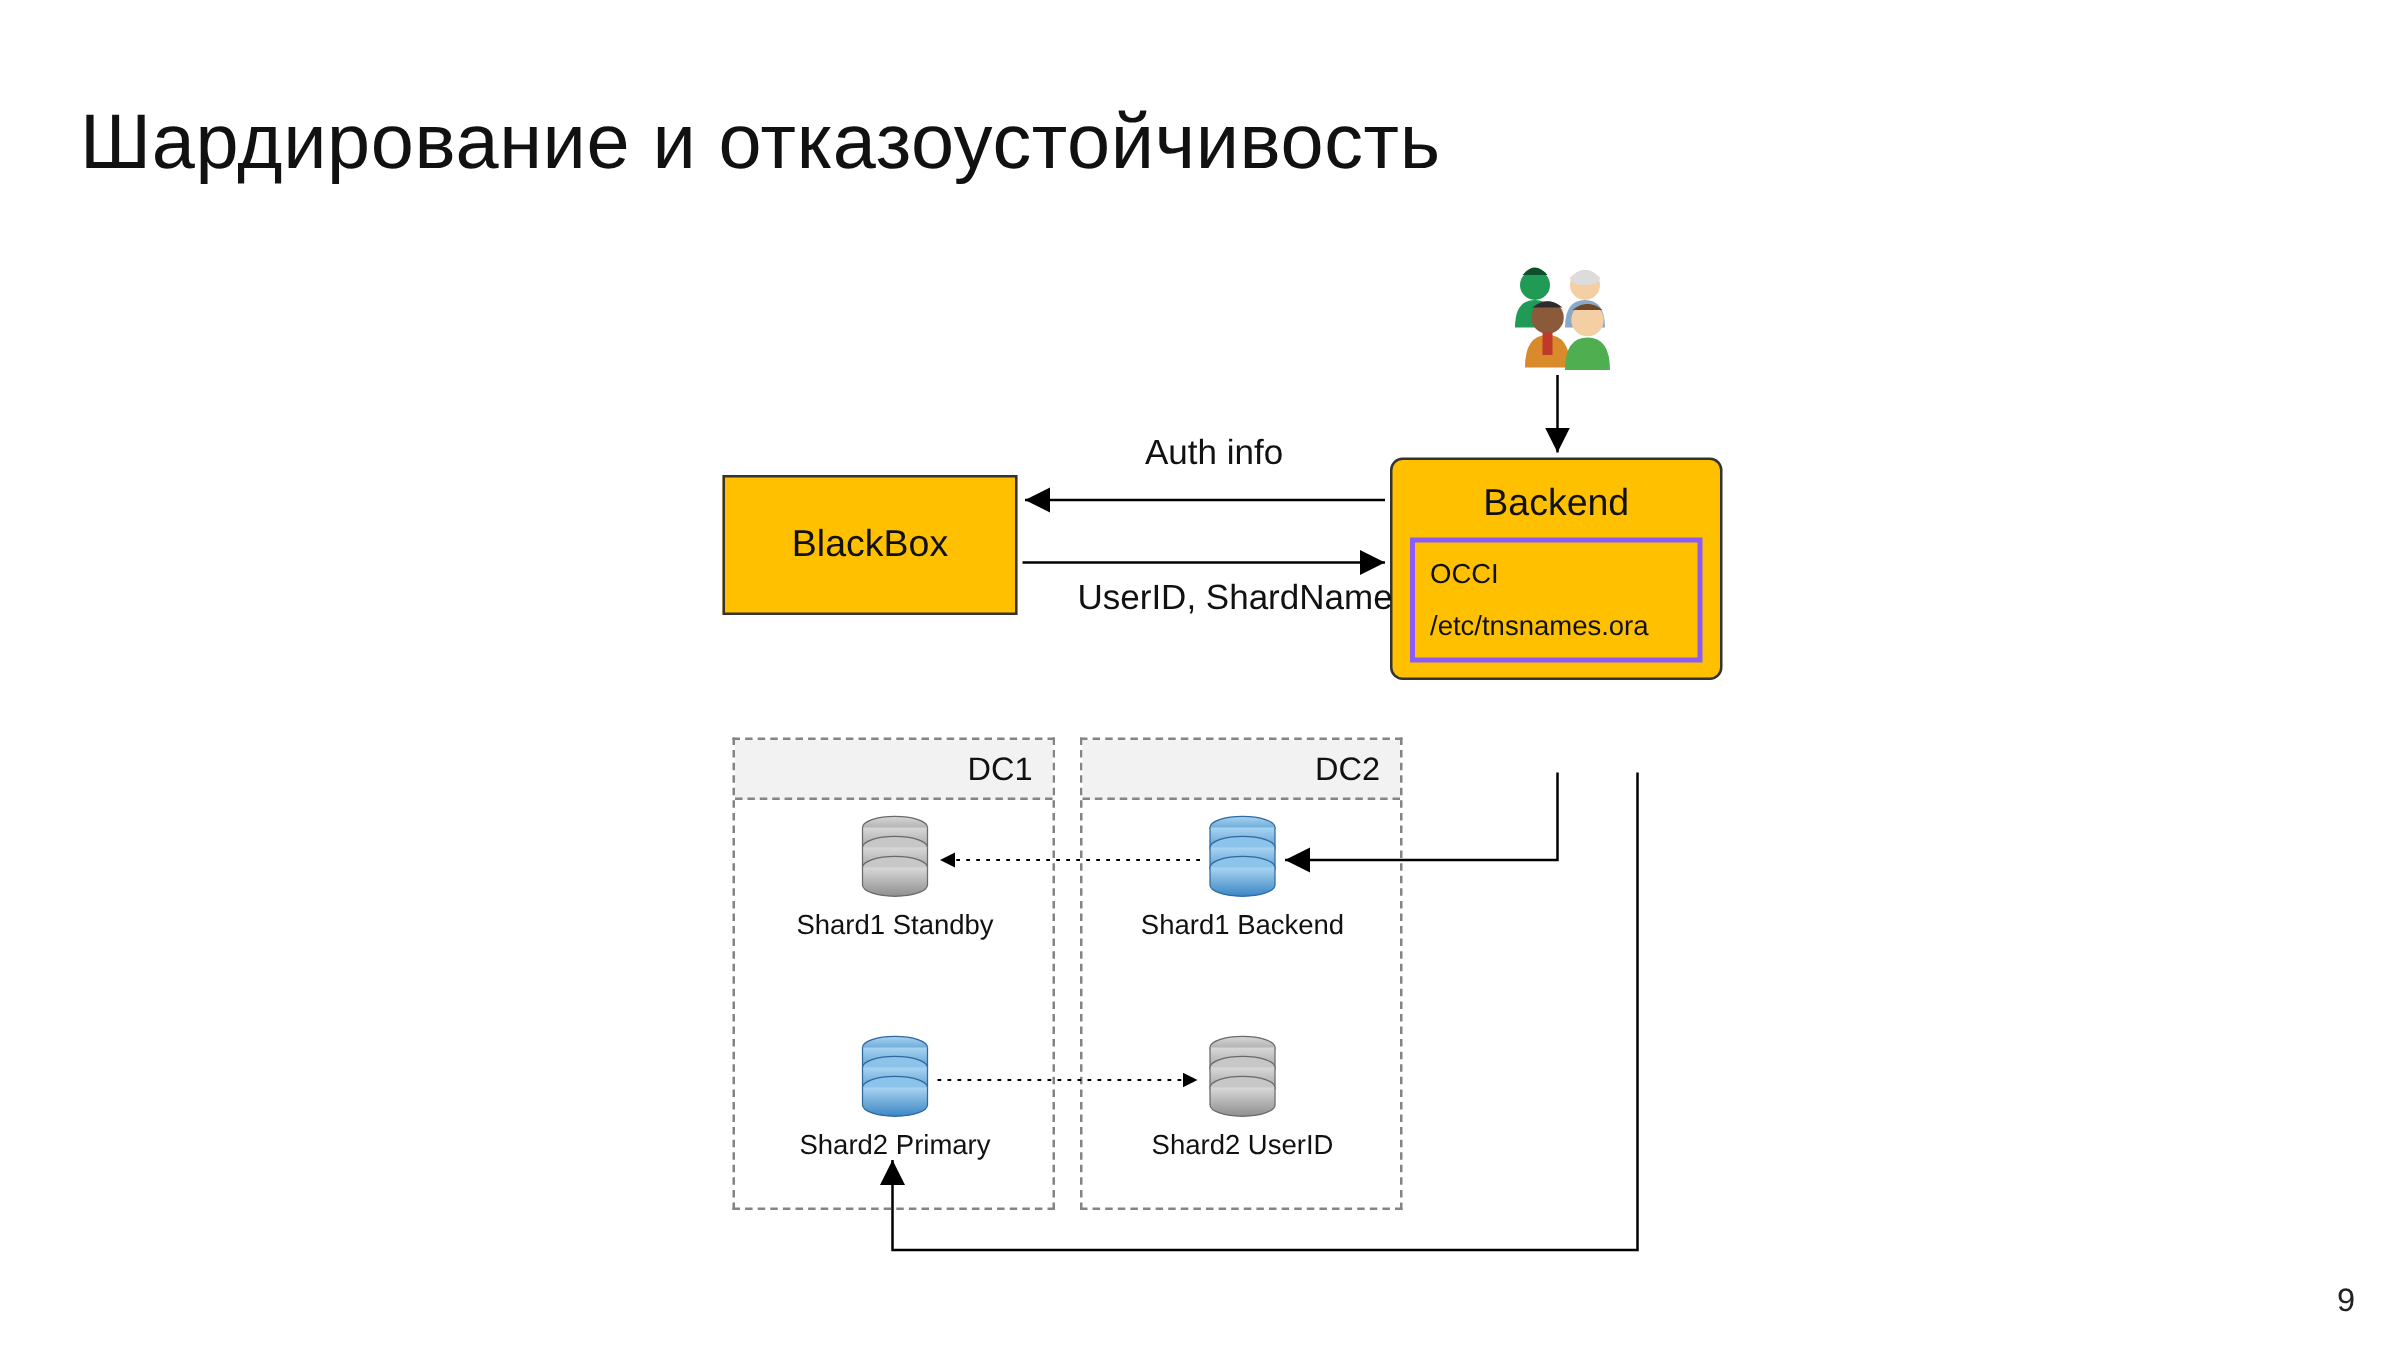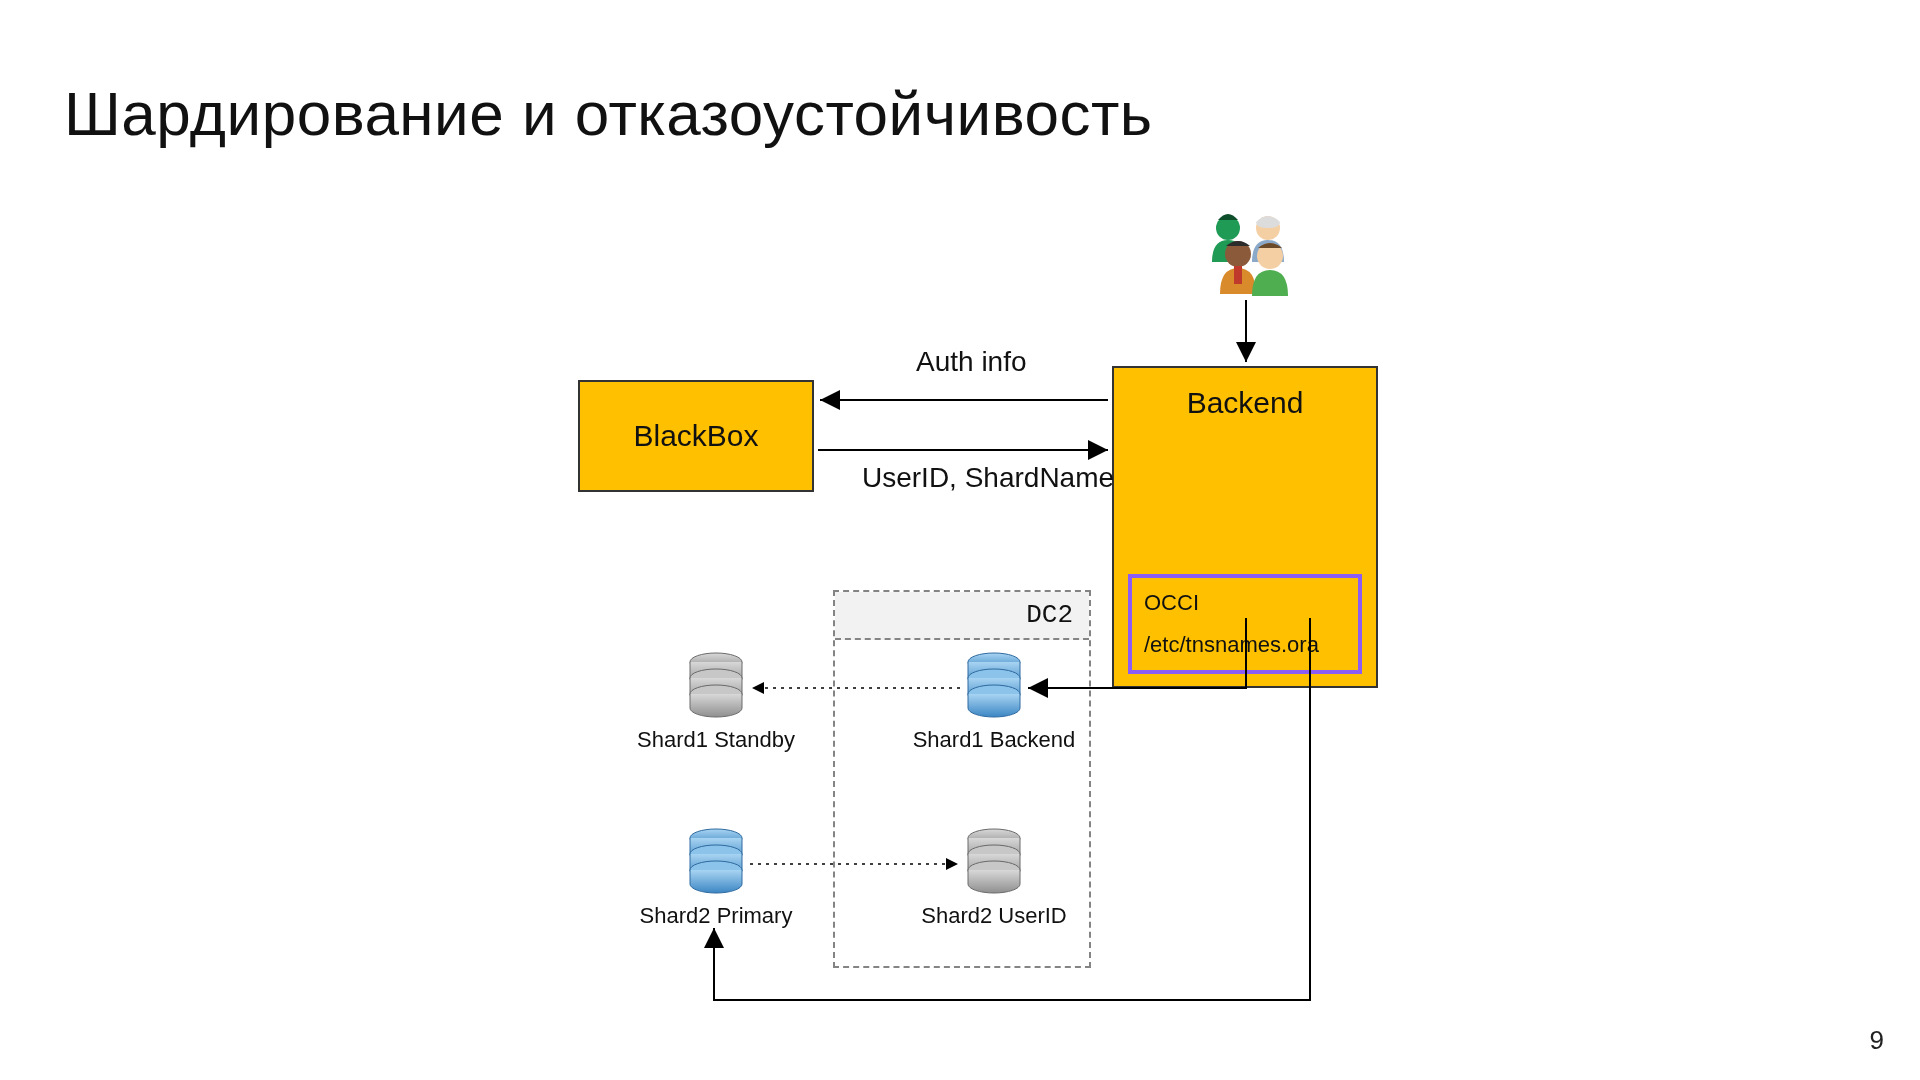--- a/index.html
+++ b/index.html
@@ -55,22 +55,23 @@
     height: 112px;
     display: flex;
     align-items: center;
     justify-content: center;
     font-size: 30px;
   }
   .backend {
     left: 1112px;
     top: 366px;
     width: 266px;
-    height: 322px;
+    height: 178px;
     font-size: 30px;
+    border-radius: 10px;
   }
   .backend-title {
     position: absolute;
     top: 18px;
     left: 0; right: 0;
     text-align: center;
   }
   .occi {
     position: absolute;
     left: 14px;
@@ -100,25 +101,24 @@
     justify-content: flex-end;
     padding-right: 16px;
   }
   .dc1 {
     left: 586px;
     top: 590px;
     width: 258px;
     height: 378px;
   }
   .dc2 {
-    left: 833px;
+    left: 864px;
     top: 590px;
     width: 258px;
     height: 378px;
-    font-family: Liberation Mono, monospace;
   }
 
   .db {
     position: absolute;
     text-align: center;
     width: 200px;
     font-size: 22px;
   }
   .db-label {
     margin-top: 9px;
@@ -188,20 +188,23 @@
     </div>
 
     <div class="box yellow-box backend">
       <div class="backend-title">Backend</div>
       <div class="occi">
         <div class="occi-row" style="top:12px">OCCI</div>
         <div class="occi-row" style="bottom:12px">/etc/tnsnames.ora</div>
       </div>
     </div>
 
+    <div class="box dashed-panel dc1">
+      <div class="dc-header">DC1</div>
+    </div>
 
     <div class="box dashed-panel dc2">
       <div class="dc-header">DC2</div>
     </div>
 
     <div class="db" style="left:616px; top:652px">
       <div class="db-icon">
         <svg width="60" height="66" viewBox="0 0 60 66">
           <defs>
             <linearGradient id="gGrey" x1="0" x2="0" y1="0" y2="1">

